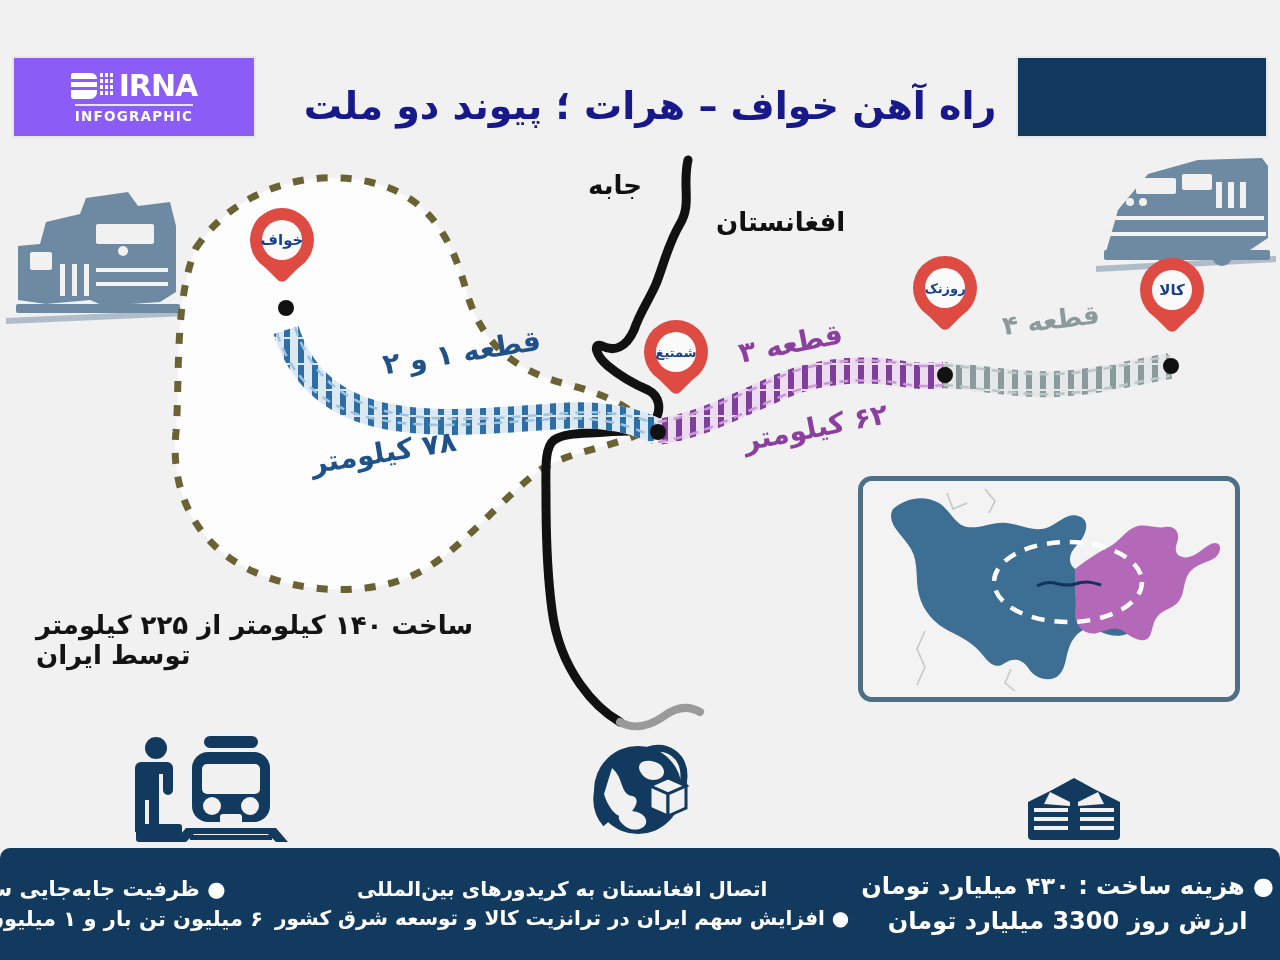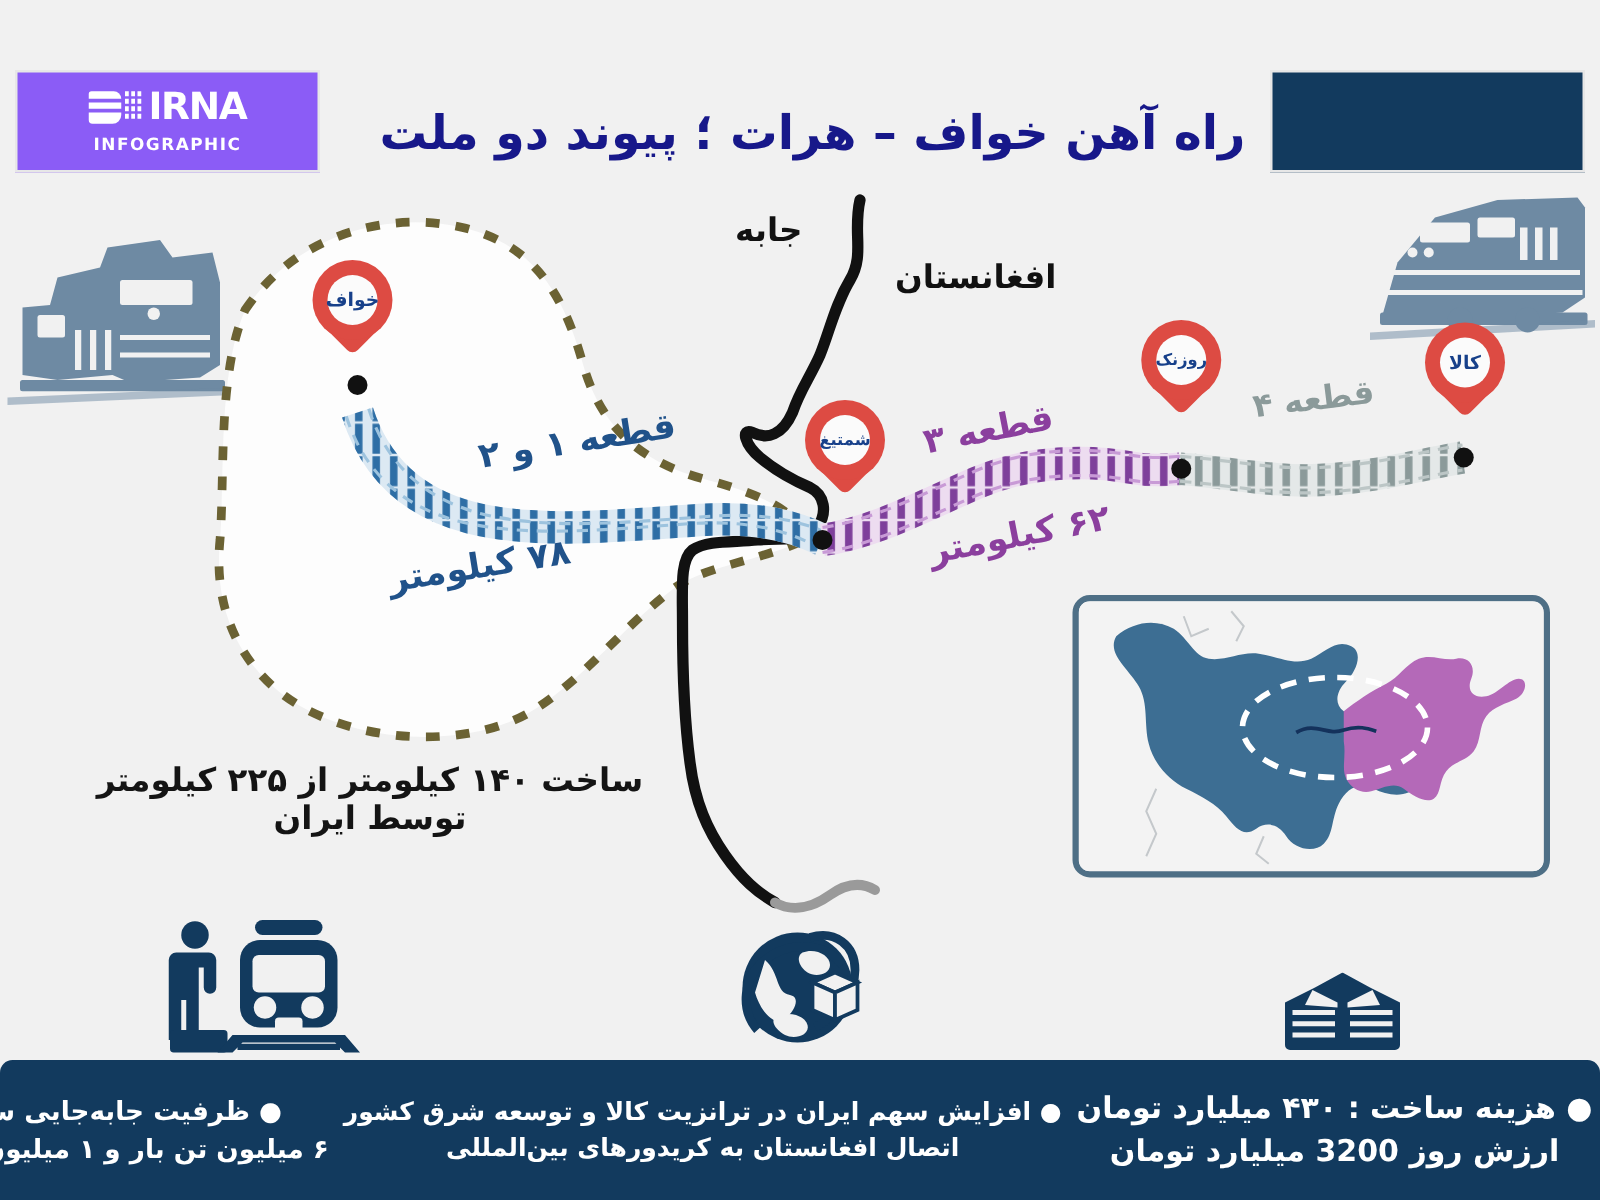--- a/index.html
+++ b/index.html
@@ -15,21 +15,21 @@
   .logo-box{
     position:absolute;left:12px;top:56px;width:240px;height:78px;
     background:#8b5cf6;border:2px solid #e7e7e7;
     display:flex;flex-direction:column;align-items:center;justify-content:center;
   }
   .logo-row{display:flex;align-items:center;gap:4px;direction:ltr;}
   .logo-mark{width:44px;height:30px;position:relative;}
   .logo-mark .bar{position:absolute;background:#fff;}
   .logo-word{color:#fff;font-weight:bold;font-size:30px;letter-spacing:-1px;line-height:1;}
   .logo-sub{color:#fff;font-size:13.5px;font-weight:bold;letter-spacing:1.2px;
-            border-top:2px solid #8b5cf6;margin-top:3px;padding-top:2px;direction:ltr;}
+            border-top:2px solid #e5e5e5;margin-top:3px;padding-top:2px;direction:ltr;}
 
   .title{
     position:absolute;left:300px;top:64px;width:700px;height:84px;
     display:flex;align-items:center;justify-content:center;
     color:#17188a;font-weight:bold;font-size:38px;
     text-align:center;direction:rtl;white-space:nowrap;
   }
 
   .top-right-box{
     position:absolute;right:12px;top:56px;width:248px;height:78px;
@@ -47,21 +47,21 @@
 
   .seg-label{position:absolute;font-weight:bold;direction:rtl;white-space:nowrap;}
   #seg12{left:382px;top:336px;font-size:28px;color:#20528a;transform:rotate(-9deg);}
   #seg12km{left:310px;top:436px;font-size:28px;color:#20528a;transform:rotate(-9deg);}
   #seg3{left:738px;top:327px;font-size:28px;color:#8b3f9e;transform:rotate(-11deg);}
   #seg3km{left:742px;top:411px;font-size:28px;color:#8b3f9e;transform:rotate(-11deg);}
   #seg4{left:1002px;top:305px;font-size:26px;color:#8b9a9a;transform:rotate(-7deg);}
 
   .note{
     position:absolute;left:36px;top:610px;width:520px;
-    color:#141414;font-weight:bold;font-size:26px;direction:rtl;text-align:center;
+    color:#141414;font-weight:bold;font-size:26px;direction:rtl;text-align:left;
   }
 
   
   .pin{position:absolute;width:64px;height:86px;}
   .pin .head{
     position:absolute;left:0;top:0;width:64px;height:64px;border-radius:50%;
     background:#dd4b43;
   }
   .pin .tail{
     position:absolute;left:17px;top:40px;width:30px;height:30px;background:#dd4b43;
@@ -320,25 +320,25 @@
       <rect x="10" y="39" width="34" height="4" fill="#f1f1f1"></rect>
       <rect x="56" y="39" width="34" height="4" fill="#f1f1f1"></rect>
       <rect x="10" y="48" width="34" height="4" fill="#f1f1f1"></rect>
       <rect x="56" y="48" width="34" height="4" fill="#f1f1f1"></rect>
     </svg>
   </div>
 
   <div class="footer">
     <div class="fcol" id="fcol-cost">
       <span class="fline">● هزینه ساخت : ۴۳۰ میلیارد تومان</span>
-      <span class="fline">ارزش روز 3200 میلیارد تومان</span>
+      <span class="fline">ارزش روز 3300 میلیارد تومان</span>
     </div>
     <div class="fcol" id="fcol-transit">
+      <span class="fline">اتصال افغانستان به کریدورهای بین‌المللی</span>
       <span class="fline">● افزایش سهم ایران در ترانزیت کالا و توسعه شرق کشور</span>
-      <span class="fline">اتصال افغانستان به کریدورهای بین‌المللی</span>
     </div>
     <div class="fcol" id="fcol-capacity">
       <span class="fline">● ظرفیت جابه‌جایی سالانه</span>
       <span class="fline">۶ میلیون تن بار و ۱ میلیون مسافر</span>
     </div>
   </div>
 
 </div>
 
 </body></html>

